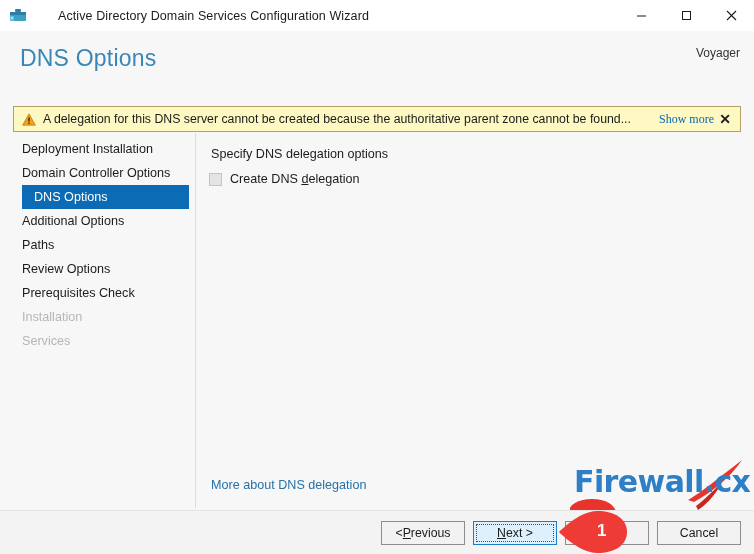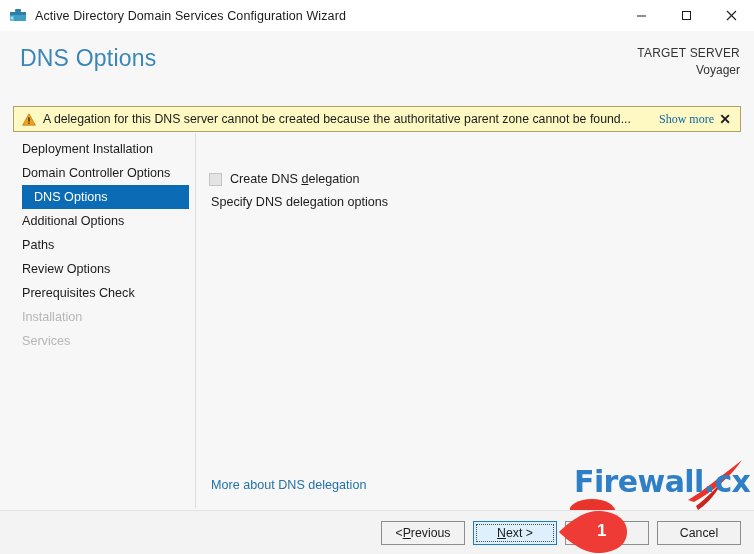--- a/index.html
+++ b/index.html
@@ -22,20 +22,21 @@
 
   
   .titlebar {
     position: absolute;
     left: 0; top: 0;
     width: 754px; height: 31px;
     background: #ffffff;
     border-bottom: 1px solid #e6e6e6;
     display: flex;
     align-items: center;
+    gap: 23px;
   }
   .title-icon {
     width: 18px; height: 18px;
     margin-left: 9px; margin-right: 8px;
     flex: 0 0 auto;
     position: relative;
   }
   .title-text {
     font-size: 12.5px;
     color: #1b1b1b;
@@ -177,21 +178,20 @@
   .content {
     position: absolute;
     left: 197px; top: 0;
     width: 557px; height: 375px;
   }
   .content-head {
     position: absolute;
     left: 14px; top: 14px;
     font-size: 12.6px;
     color: #1b1b1b;
-    margin-top: 48px;
   }
   .checkrow {
     position: absolute;
     left: 12px; top: 39px;
     display: flex;
     align-items: flex-end;
   }
   .checkbox-disabled {
     width: 13px; height: 13px;
     box-sizing: border-box;
@@ -326,21 +326,20 @@
             <line x1="1" y1="1" x2="10" y2="10" stroke="#1b1b1b" stroke-width="1.1"></line>
             <line x1="10" y1="1" x2="1" y2="10" stroke="#1b1b1b" stroke-width="1.1"></line>
           </svg>
       </div>
     </div>
   </div>
 
   <div class="header">
     <div class="page-title">DNS Options</div>
     <div class="target-wrap">
-      <div class="target-label">TARGET SERVER</div>
       <div class="target-name">Voyager</div>
     </div>
   </div>
 
   <div class="warnbar">
     <span class="warn-icon">
       <svg width="14" height="13" viewBox="0 0 14 13">
         <path d="M7 0.8 L13.4 12.2 L0.6 12.2 Z" fill="#f2a11c" stroke="#b9760c" stroke-width="0.7" stroke-linejoin="round"></path>
         <rect x="6.3" y="4.4" width="1.4" height="4.2" fill="#3a2a00"></rect>
         <rect x="6.3" y="9.5" width="1.4" height="1.4" fill="#3a2a00"></rect>

